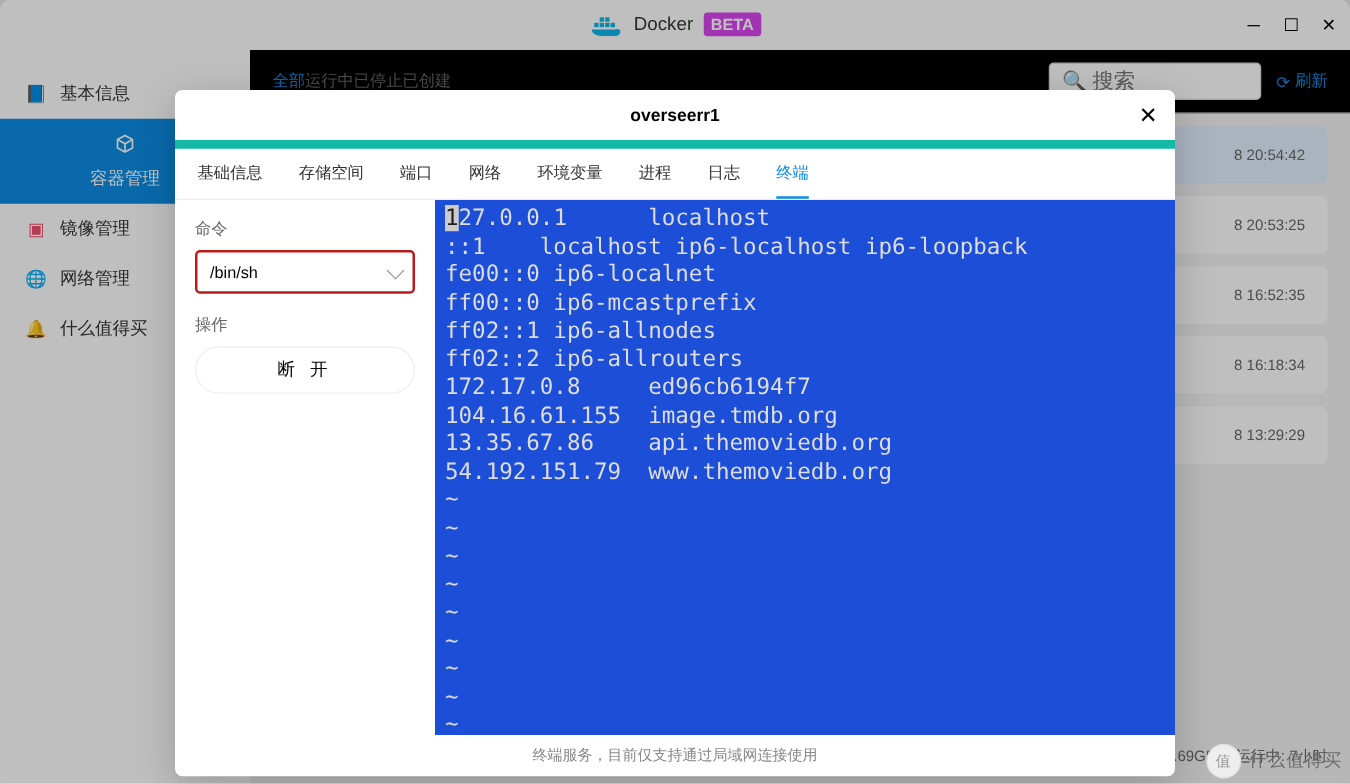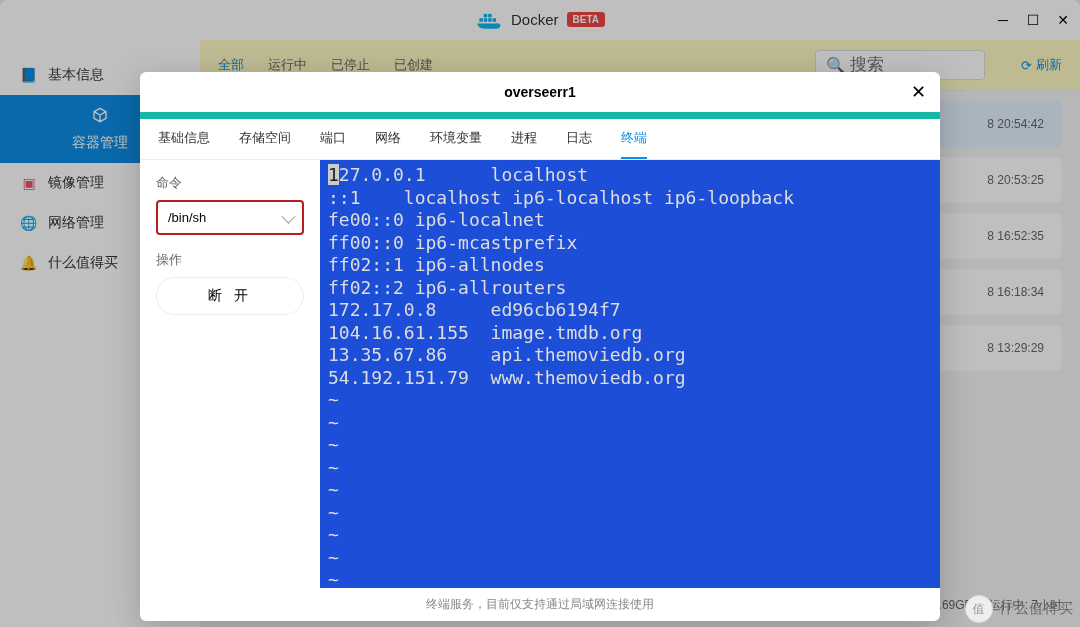--- a/index.html
+++ b/index.html
@@ -4,35 +4,35 @@
   <style>
     * { margin: 0; padding: 0; box-sizing: border-box; }
     body { font-family: -apple-system, "Microsoft YaHei", "PingFang SC", sans-serif; background: #e8e8e8; width: 1080px; height: 627px; overflow: hidden; position: relative; }
     
     .window { background: #fff; width: 1080px; height: 627px; border-radius: 8px; display: flex; flex-direction: column; }
     
     .title-bar { height: 40px; display: flex; align-items: center; justify-content: center; position: relative; border-bottom: 1px solid transparent; }
     .title-bar .logo { display: flex; align-items: center; gap: 8px; }
     .title-bar .docker-whale { width: 28px; height: 22px; }
     .title-bar .app-name { font-size: 15px; font-weight: 500; color: #333; }
-    .title-bar .beta-badge { background: #ef4444; color: #fff; font-size: 10px; padding: 2px 6px; border-radius: 3px; font-weight: 600; }
+    .title-bar .beta-badge { background: #d946ef; color: #fff; font-size: 13px; padding: 2px 6px; border-radius: 3px; font-weight: 600; }
     .window-controls { position: absolute; right: 8px; display: flex; gap: 12px; }
     .win-ctl { width: 18px; height: 18px; display: flex; align-items: center; justify-content: center; cursor: pointer; font-size: 14px; }
     
     .main-body { display: flex; flex: 1; overflow: hidden; }
     
     .sidebar { width: 200px; background: #fff; padding-top: 15px; }
     .side-item { display: flex; align-items: center; gap: 10px; padding: 11px 20px; font-size: 14px; color: #333; cursor: pointer; }
     .side-item.active { background: #0d8de3; color: #fff; flex-direction: column; }
     .side-icon { width: 18px; height: 18px; display: flex; align-items: center; justify-content: center; font-size: 14px; }
     .side-icon svg { width: 16px; height: 16px; }
     
     .content-area { flex: 1; background: #f5f5f5; display: flex; flex-direction: column; }
     
-    .top-filter { display: flex; align-items: center; padding: 10px 18px; gap: 24px; background: #fef9c3; border-bottom: 1px solid #eee; }
+    .top-filter { display: flex; align-items: center; padding: 10px 18px; background: #000000; border-bottom: 1px solid #eee; }
     .filter-tab { font-size: 13px; color: #666; cursor: pointer; }
     .filter-tab.active { color: #0d8de3; }
     .search-box { margin-left: auto; display: flex; align-items: center; background: #fff; border: 1px solid #ddd; border-radius: 4px; padding: 4px 10px; width: 170px; }
     .search-box input { border: none; outline: none; font-size: 17px; flex: 1; width: 100%; }
     .refresh-btn { display: flex; align-items: center; gap: 4px; color: #0d8de3; font-size: 13px; cursor: pointer; margin-left: 12px; }
     
     .bg-rows { padding: 10px 18px; }
     .bg-row { background: #fff; border-radius: 6px; padding: 16px 18px; margin-bottom: 10px; font-size: 12px; color: #666; display: flex; justify-content: flex-end; }
     .bg-row.sel { background: #e3f0ff; }
     
@@ -43,21 +43,21 @@
     .modal-header { display: flex; align-items: center; justify-content: center; padding: 12px; position: relative; border-bottom: 7px solid #14b8a6; }
     .modal-title { font-size: 14px; font-weight: 600; }
     .modal-close { position: absolute; right: 14px; cursor: pointer; font-size: 18px; }
     
     .modal-tabs { display: flex; gap: 29px; padding: 10px 18px 0; border-bottom: 1px solid #eee; }
     .modal-tab { font-size: 13px; color: #333; padding-bottom: 10px; cursor: pointer; border-bottom: 2px solid transparent; }
     .modal-tab.active { color: #0d8de3; border-bottom-color: #0d8de3; }
     
     .modal-body { display: flex; }
     
-    .modal-left { width: 180px; padding: 14px 16px; }
+    .modal-left { width: 208px; padding: 14px 16px; }
     .modal-left .label { font-size: 13px; color: #666; margin-bottom: 8px; }
     .cmd-select { display: flex; align-items: center; justify-content: space-between; border: 2px solid #b91c1c; border-radius: 4px; padding: 8px 10px; font-size: 13px; cursor: pointer; margin-bottom: 16px; }
     .chev-down { width: 10px; height: 10px; border-right: 1.5px solid #999; border-bottom: 1.5px solid #999; transform: rotate(45deg) translateY(-2px); }
     .disconnect-btn { display: flex; justify-content: center; padding: 9px; border: 1px solid #eee; border-radius: 20px; font-size: 14px; cursor: pointer; letter-spacing: 4px; background: #fff; }
     
     .terminal { flex: 1; background: #1d4ed8; color: #ddd; font-family: Consolas, monospace; font-size: 18px; line-height: 1.25; padding: 4px 8px; height: 428px; overflow: hidden; }
     .term-line { white-space: pre; }
     .term-cursor { background: #ccc; color: #1e1e1e; }
     
     .modal-footer { padding: 8px 16px; font-size: 12px; color: #888; text-align: center; }

